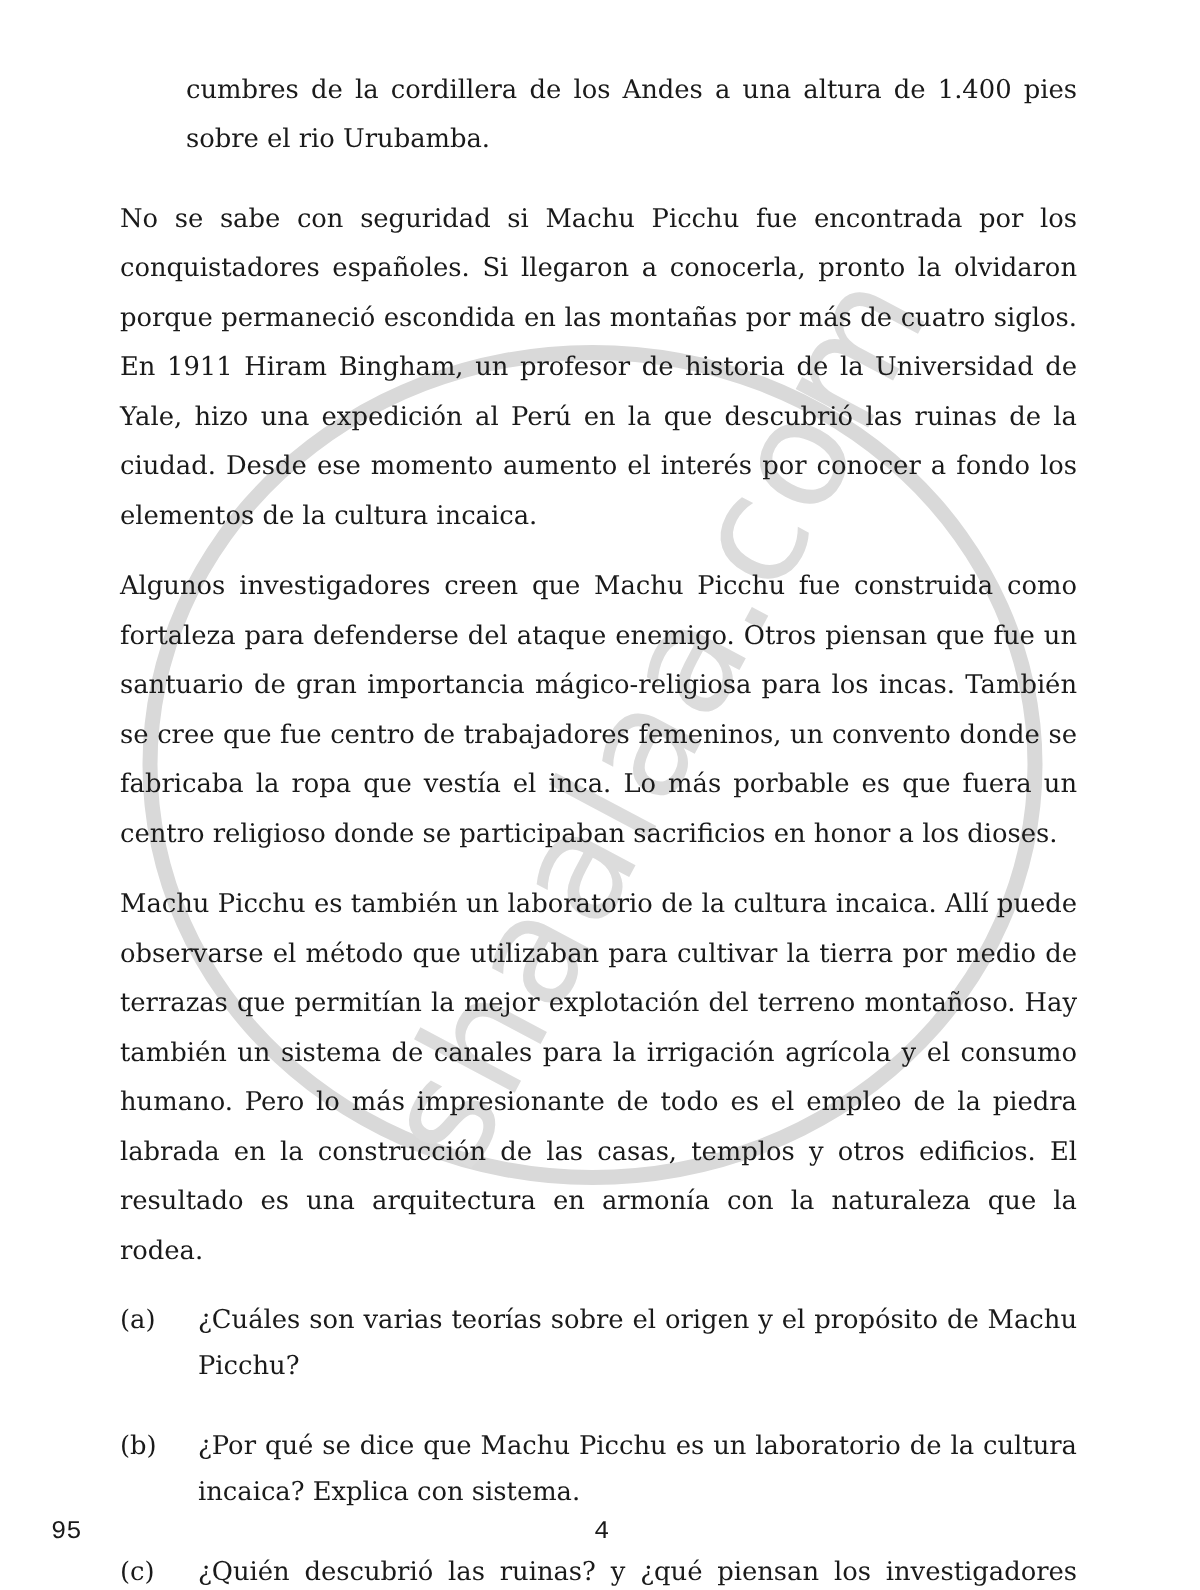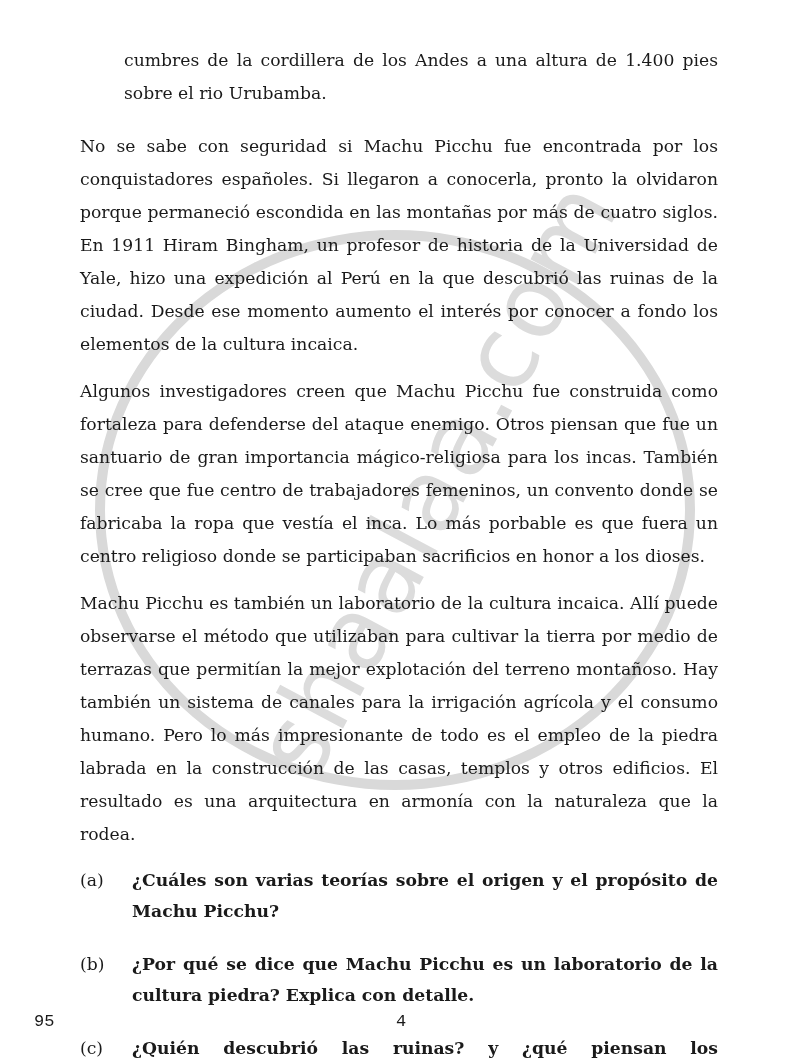--- a/index.html
+++ b/index.html
@@ -12,21 +12,21 @@
   .watermark .wm-text { position: absolute; left: 50px; top: 250px; width: 520px;
                         font-family: "DejaVu Sans", sans-serif; font-size: 100px; color: #dcdcdc;
                         transform: rotate(-62deg); transform-origin: 50% 50%; text-align: center;
                         letter-spacing: 2px; }
   .content { position: absolute; left: 80px; top: 44px; width: 638px; }
   p.para { margin: 0 0 14px 0; font-size: 17.2px; line-height: 33px; text-align: justify; }
   p.para.first { margin-bottom: 20px; margin-left: 44px; }
   .questions { margin-top: 12px; }
   .q { display: flex; font-size: 17.2px; line-height: 31px; margin-bottom: 22px; }
   .q .lbl { width: 52px; flex: 0 0 52px; }
-  .q .txt { flex: 1; text-align: justify; font-weight: bold; }
+  .q .txt { flex: 1; text-align: justify; }
   .footer { position: absolute; left: 0; top: 1010px; width: 800px; height: 50px;
             font-family: Liberation Mono, monospace; padding-left: 23px; }
   .footer .pcode { position: absolute; left: 34px; top: 2px; font-size: 17px; }
   .footer .pnum { position: absolute; left: 396px; top: 2px; font-size: 17px; }
   .footer .visit { position: absolute; left: 20px; top: 13px; font-size: 20.5px; letter-spacing: -0.2px; }
 </style>
 </head>
 <body>
 
 <div class="page">
@@ -42,21 +42,21 @@
     <p class="para">Algunos investigadores creen que Machu Picchu fue construida como fortaleza para defenderse del ataque enemigo. Otros piensan que fue un santuario de gran importancia mágico-religiosa para los incas. También se cree que fue centro de trabajadores femeninos, un convento donde se fabricaba la ropa que vestía el inca. Lo más porbable es que fuera un centro religioso donde se participaban sacrificios en honor a los dioses.</p>
     <p class="para">Machu Picchu es también un laboratorio de la cultura incaica. Allí puede observarse el método que utilizaban para cultivar la tierra por medio de terrazas que permitían la mejor explotación del terreno montañoso. Hay también un sistema de canales para la irrigación agrícola y el consumo humano. Pero lo más impresionante de todo es el empleo de la piedra labrada en la construcción de las casas, templos y otros edificios. El resultado es una arquitectura en armonía con la naturaleza que la rodea.</p>
 
     <div class="questions">
       <div class="q">
         <span class="lbl">(a)</span>
         <span class="txt">¿Cuáles son varias teorías sobre el origen y el propósito de Machu Picchu?</span>
       </div>
       <div class="q">
         <span class="lbl">(b)</span>
-        <span class="txt">¿Por qué se dice que Machu Picchu es un laboratorio de la cultura piedra? Explica con detalle.</span>
+        <span class="txt">¿Por qué se dice que Machu Picchu es un laboratorio de la cultura incaica? Explica con sistema.</span>
       </div>
       <div class="q">
         <span class="lbl">(c)</span>
         <span class="txt">¿Quién descubrió las ruinas? y ¿qué piensan los investigadores sobre la construcción de Machu Picchu?</span>
       </div>
     </div>
   </div>
 
   <div class="footer">
     <span class="pcode">95</span>

